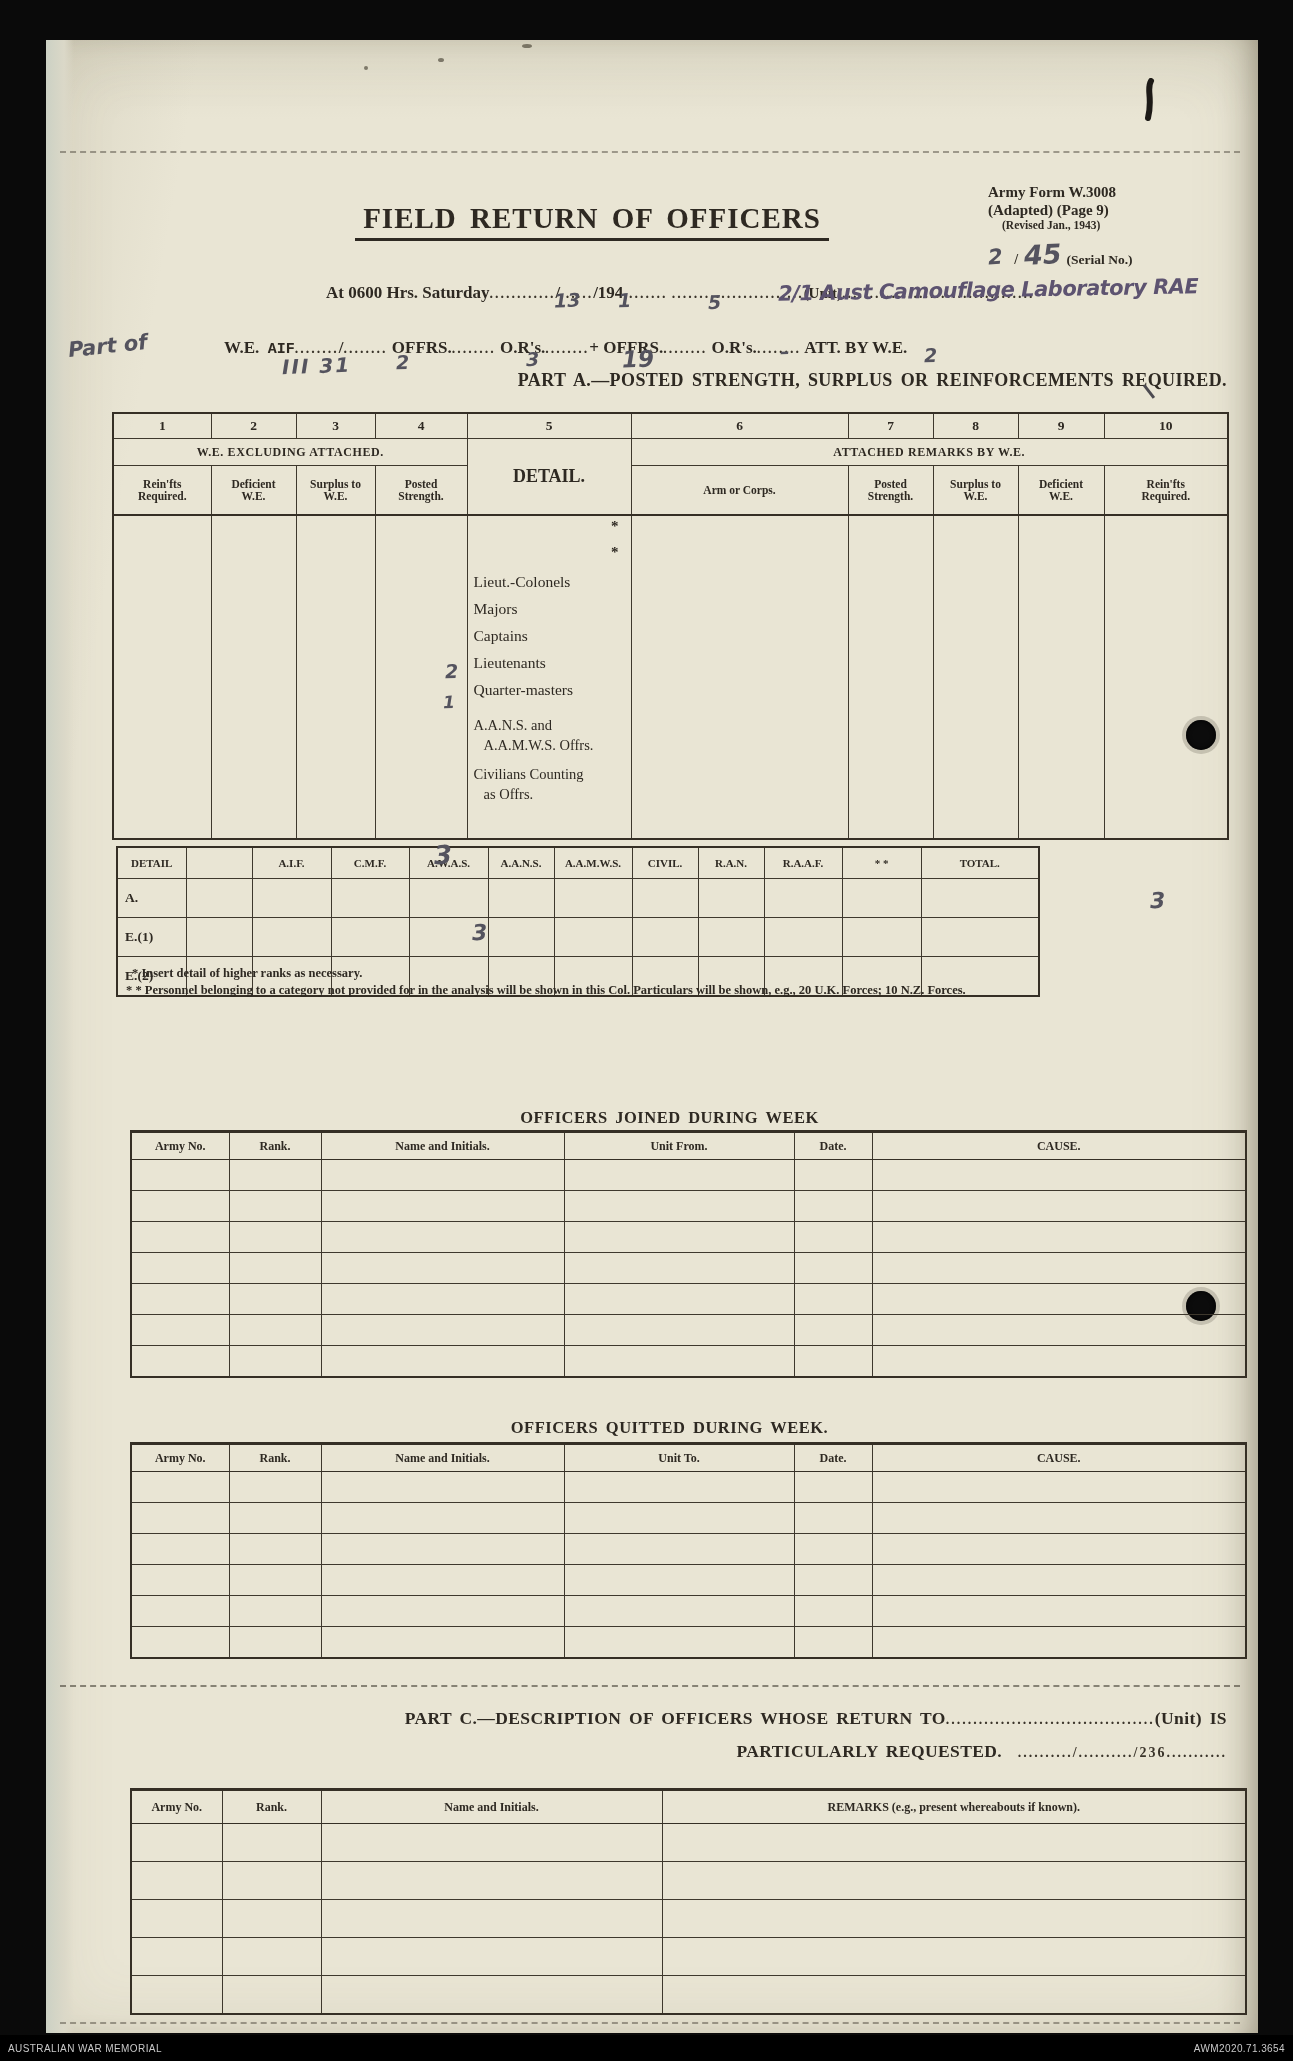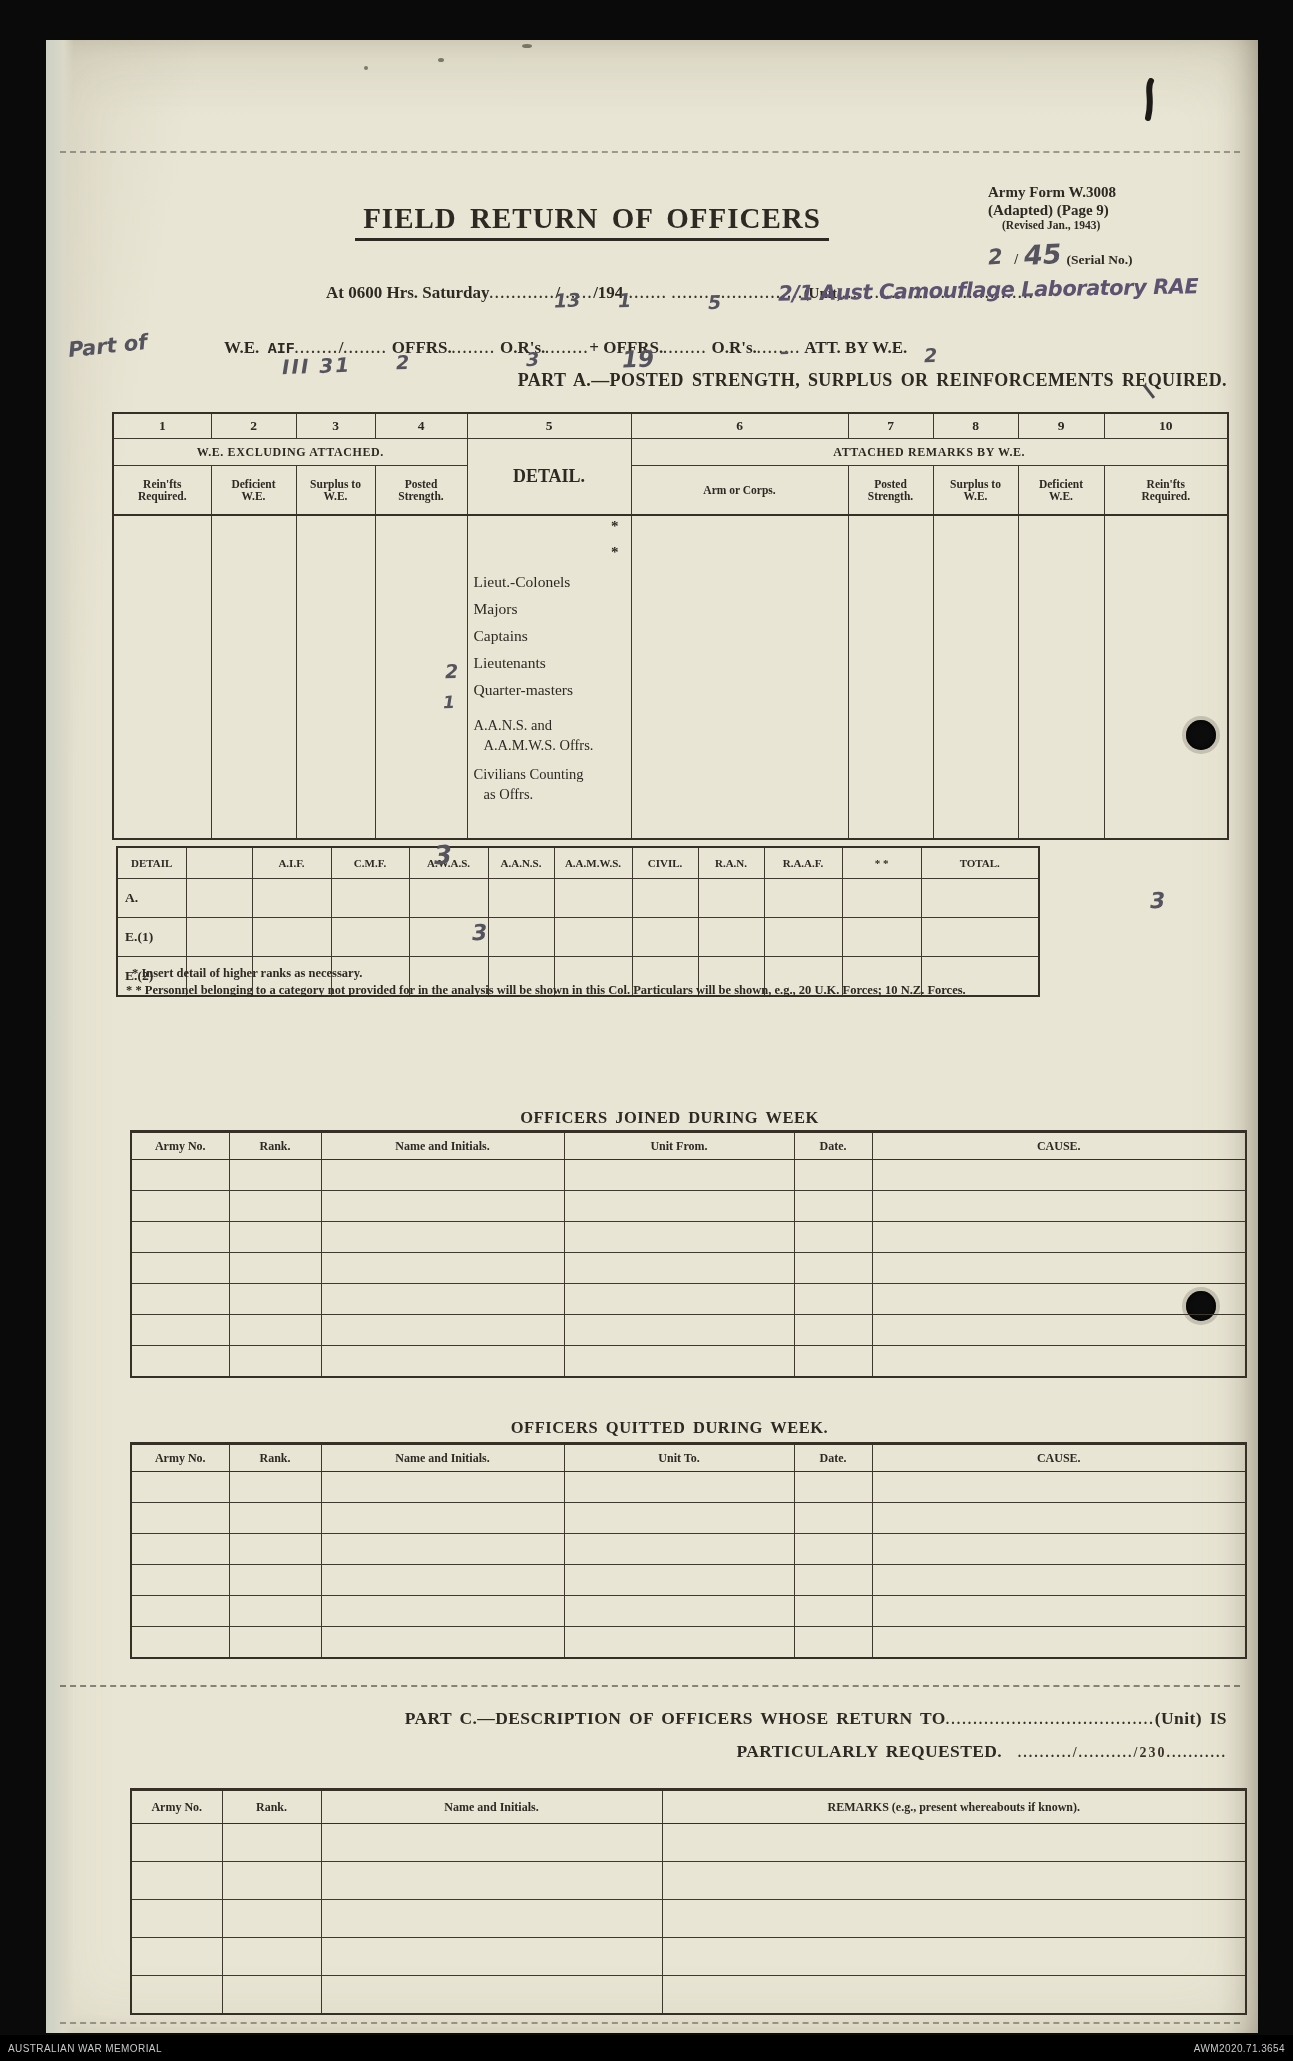--- a/index.html
+++ b/index.html
@@ -505,21 +505,21 @@
         </tbody>
     </table>
 
     <div class="dash solid mid-dash"></div>
 
     <div class="part-heading pc-line1">
       <span>PART C.—DESCRIPTION  OF  OFFICERS  WHOSE  RETURN  TO</span><span class="dots">......................................</span><span>(Unit)  IS</span>
     </div>
     <div class="part-heading pc-line2">
       <span>PARTICULARLY  REQUESTED.</span>&nbsp;
-      <span class="dots">........../........../230...........</span>
+      <span class="dots">........../........../236...........</span>
     </div>
     <table class="roster frame pc-table">
       <colgroup>
         <col style="width:91px">
           <col style="width:99px">
           <col style="width:341px">
           <col style="width:584px">
       </colgroup>
       <thead>
         <tr>

